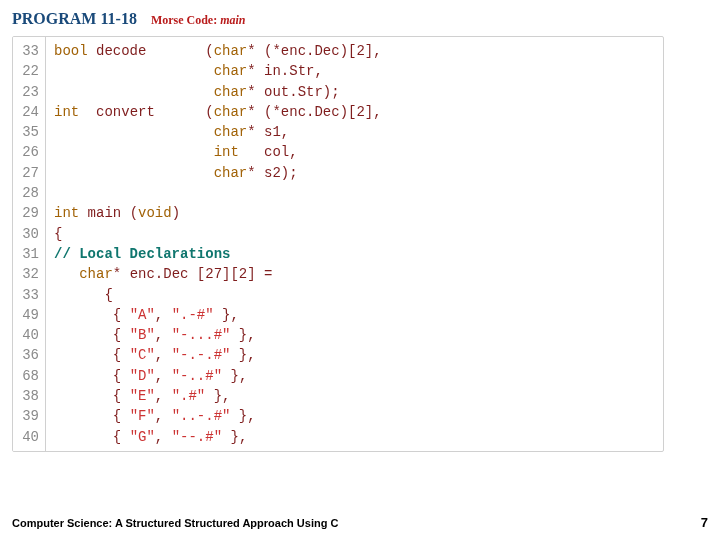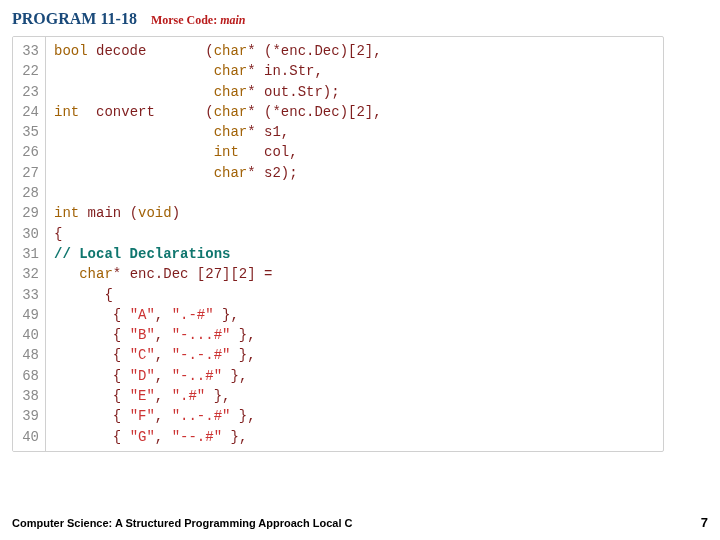--- a/index.html
+++ b/index.html
@@ -102,26 +102,26 @@
         <div>26</div>
         <div>27</div>
         <div>28</div>
         <div>29</div>
         <div>30</div>
         <div>31</div>
         <div>32</div>
         <div>33</div>
         <div>49</div>
         <div>40</div>
-        <div>48</div>
+        <div>36</div>
         <div>68</div>
         <div>38</div>
         <div>39</div>
         <div>40</div>
       </div>
     <div class="code" id="code"><div><span class="kw">bool</span><span class="id"> decode       (</span><span class="kw">char</span><span class="id">* (*enc.Dec)[2],</span></div><div><span class="id">                   </span><span class="kw">char</span><span class="id">* in.Str,</span></div><div><span class="id">                   </span><span class="kw">char</span><span class="id">* out.Str);</span></div><div><span class="kw">int</span><span class="id">  convert      (</span><span class="kw">char</span><span class="id">* (*enc.Dec)[2],</span></div><div><span class="id">                   </span><span class="kw">char</span><span class="id">* s1,</span></div><div><span class="id">                   </span><span class="kw">int</span><span class="id">   col,</span></div><div><span class="id">                   </span><span class="kw">char</span><span class="id">* s2);</span></div><div>&nbsp;</div><div><span class="kw">int</span><span class="id"> main (</span><span class="kw">void</span><span class="id">)</span></div><div><span class="id">{</span></div><div><span class="cmt">// Local Declarations</span></div><div><span class="id">   </span><span class="kw">char</span><span class="id">* enc.Dec [27][2] =</span></div><div><span class="id">      {</span></div><div><span class="id">       { </span><span class="str">"A"</span><span class="id">, </span><span class="str">".-#"</span><span class="id"> },</span></div><div><span class="id">       { </span><span class="str">"B"</span><span class="id">, </span><span class="str">"-...#"</span><span class="id"> },</span></div><div><span class="id">       { </span><span class="str">"C"</span><span class="id">, </span><span class="str">"-.-.#"</span><span class="id"> },</span></div><div><span class="id">       { </span><span class="str">"D"</span><span class="id">, </span><span class="str">"-..#"</span><span class="id"> },</span></div><div><span class="id">       { </span><span class="str">"E"</span><span class="id">, </span><span class="str">".#"</span><span class="id"> },</span></div><div><span class="id">       { </span><span class="str">"F"</span><span class="id">, </span><span class="str">"..-.#"</span><span class="id"> },</span></div><div><span class="id">       { </span><span class="str">"G"</span><span class="id">, </span><span class="str">"--.#"</span><span class="id"> },</span></div></div>
   </div>
 
   <div class="footer">
-    <span>Computer Science: A Structured Programming Approach Local C</span>
+    <span>Computer Science: A Structured Structured Approach Using C</span>
     <span class="page-num">7</span>
   </div>
 </div>
 
 </body></html>

